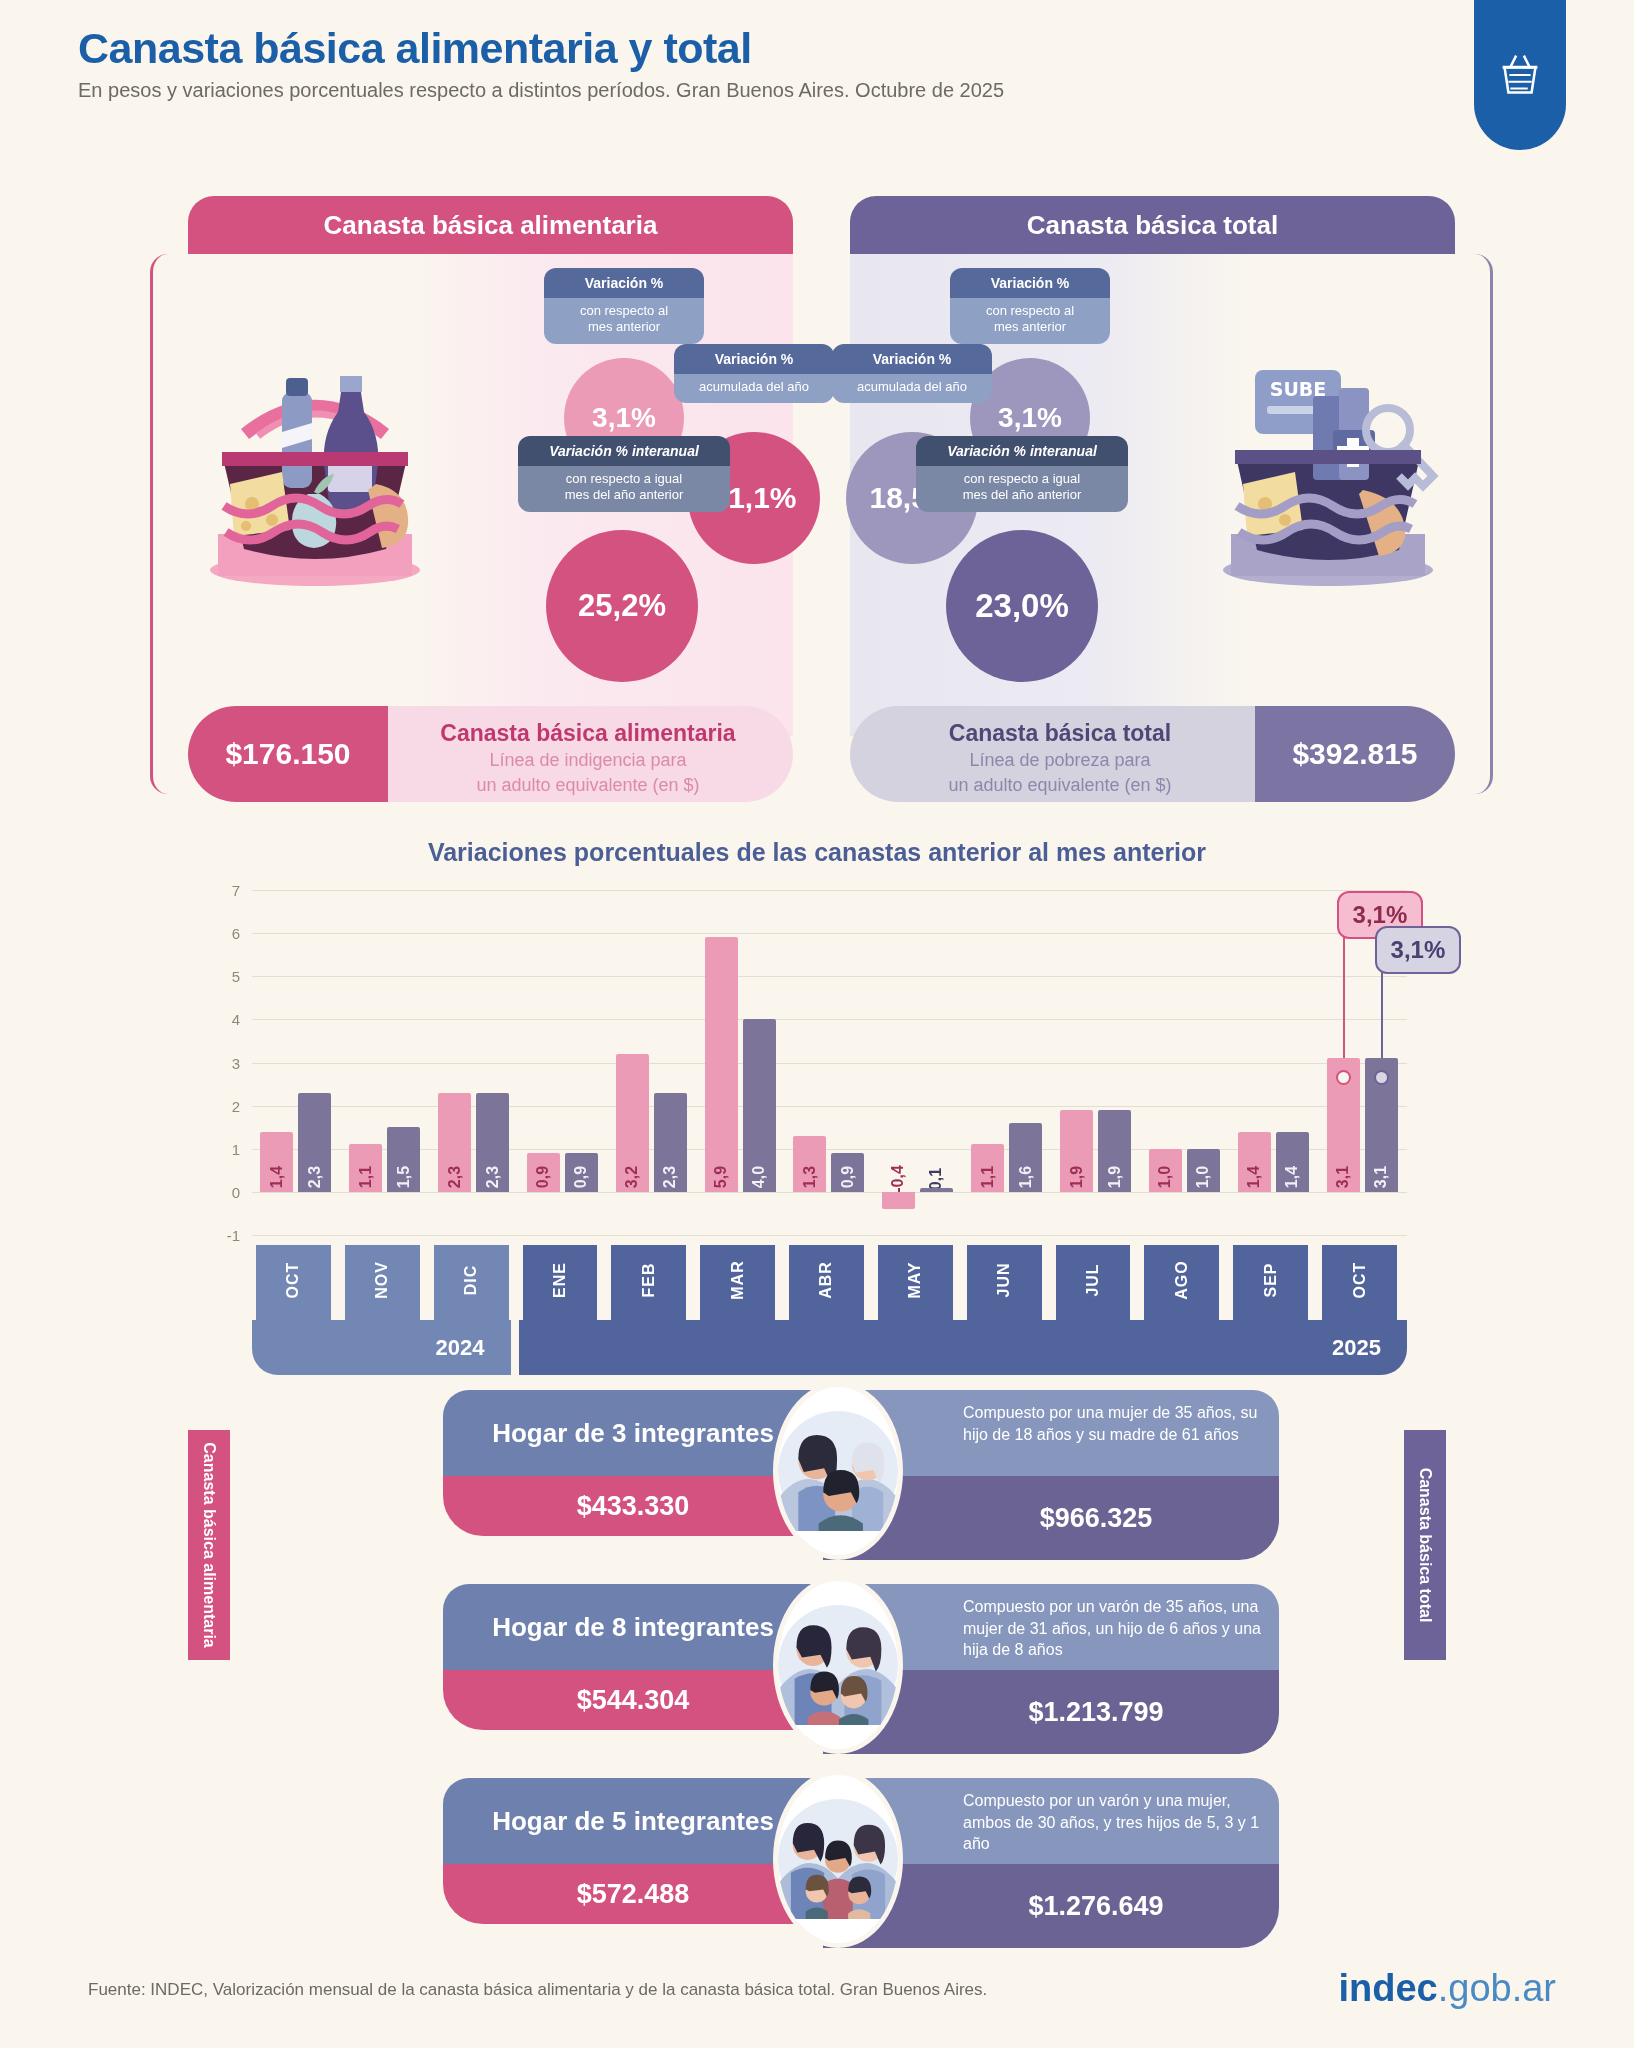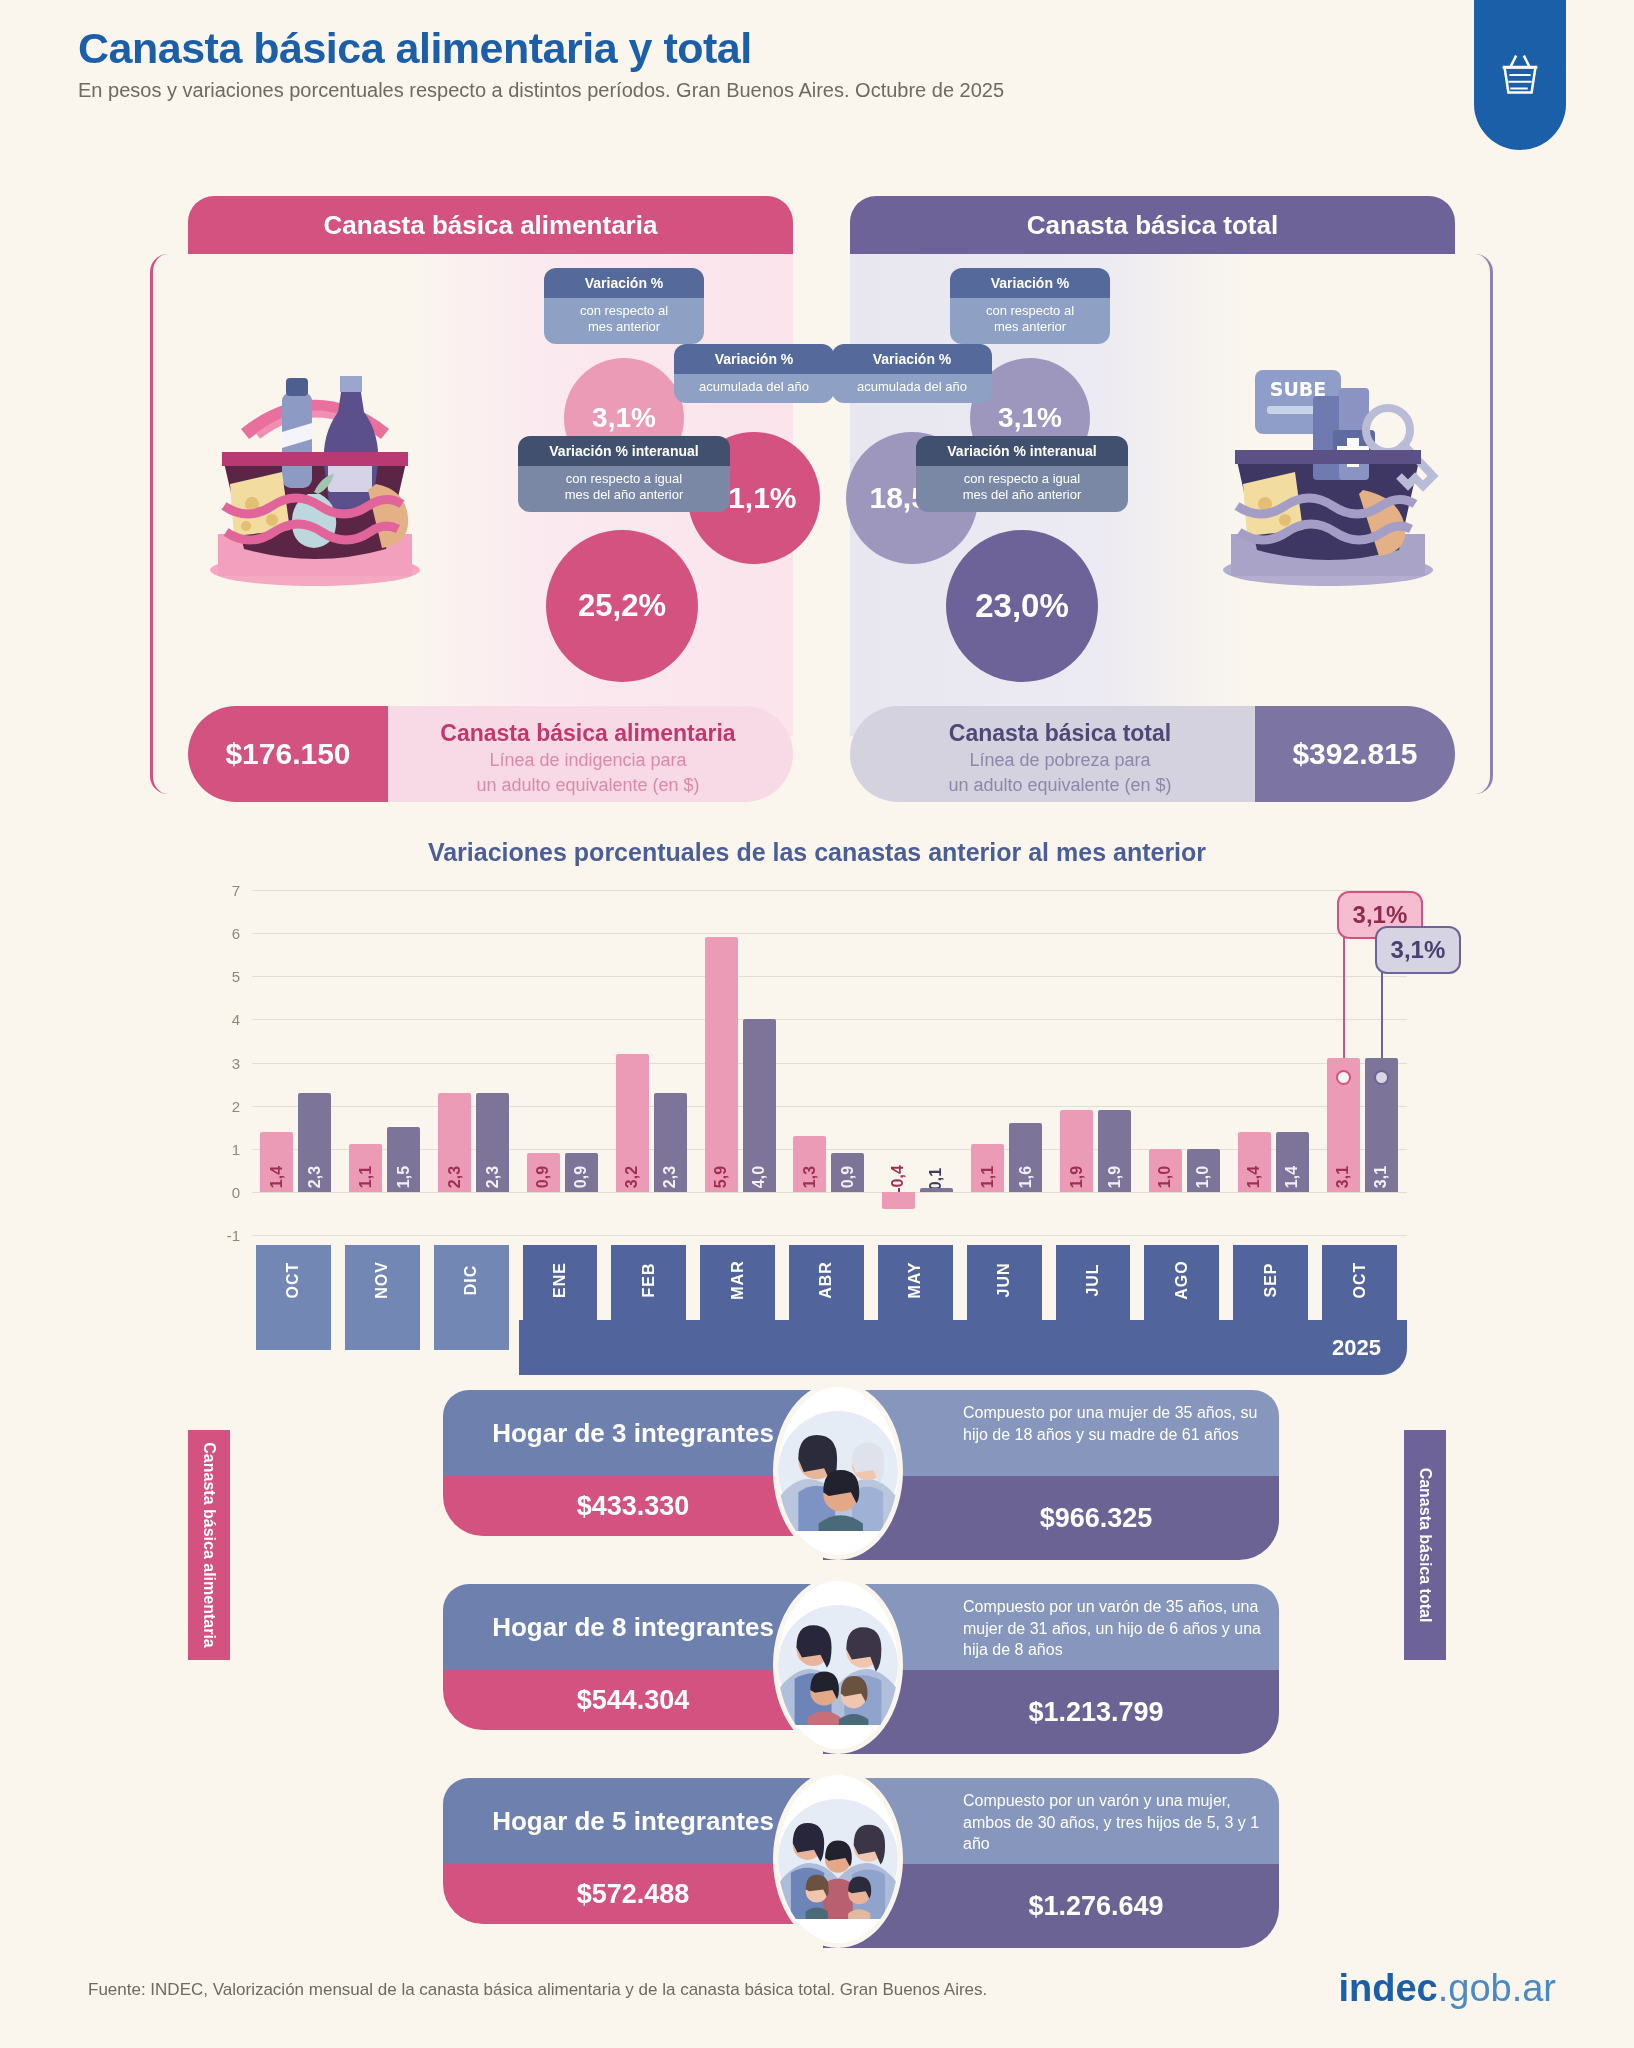--- a/index.html
+++ b/index.html
@@ -39,21 +39,21 @@
      border-right:3px solid #8d84ad; border-radius:0 18px 18px 0; }
 
   
   .basket { position:absolute; width:230px; height:260px; }
   .basket svg { width:100%; height:100%; }
 
   
   .bub { position:absolute; border-radius:12px; overflow:hidden; width:160px; }
   .bub .bt { font-size:14px; font-weight:bold; color:#fff; background:#56699b; padding:7px 6px; text-align:center; }
   .bub .bb { font-size:13px; color:#fff; background:#8ea0c4; padding:5px 6px 8px; text-align:center; line-height:1.25; }
-  .bub.dark .bt { background:#41506f; }
+  .bub.dark .bt { background:#41506f;font-style:italic; }
   .bub.dark .bb { background:#7b88a5; }
   .bub .tail { position:absolute; left:50%; bottom:-10px; margin-left:-11px;
      width:0;height:0;border-left:11px solid transparent;border-right:11px solid transparent; }
   .bub .tail.lt { border-top:11px solid #8ea0c4; }
   .bub.dark .tail.lt { border-top:11px solid #7b88a5; }
 
   .circ { position:absolute; border-radius:50%; display:flex; align-items:center; justify-content:center;
      color:#fff; font-weight:bold; }
   .circ.pink-l { background:#eb9bb6; }
   .circ.pink-d { background:#d4527f; }
@@ -465,20 +465,21 @@
       <span>AGO</span>
     </div>
     <div class="mo y25" style="left: 981.308px; width: 74.8462px;">
       <span>SEP</span>
     </div>
     <div class="mo y25" style="left: 1070.15px; width: 74.8462px;">
       <span>OCT</span>
     </div>
   </div>
 <div class="yearrow" id="yearrow">
+    <div class="yr a" style="left: 0px; width: 258.538px;">2024</div>
     <div class="yr b" style="left: 266.538px; width: 888.462px;">2025</div>
   </div>
 
 <div id="households">
     <div class="hh" style="top: 1390px;">
     <div class="hh-top">
       <div class="hh-left">Hogar de 3 integrantes</div>
       <div class="hh-right">Compuesto por una mujer de 35 años, su hijo de 18 años y su madre de 61 años</div>
     </div>
     <div class="hh-bot">

